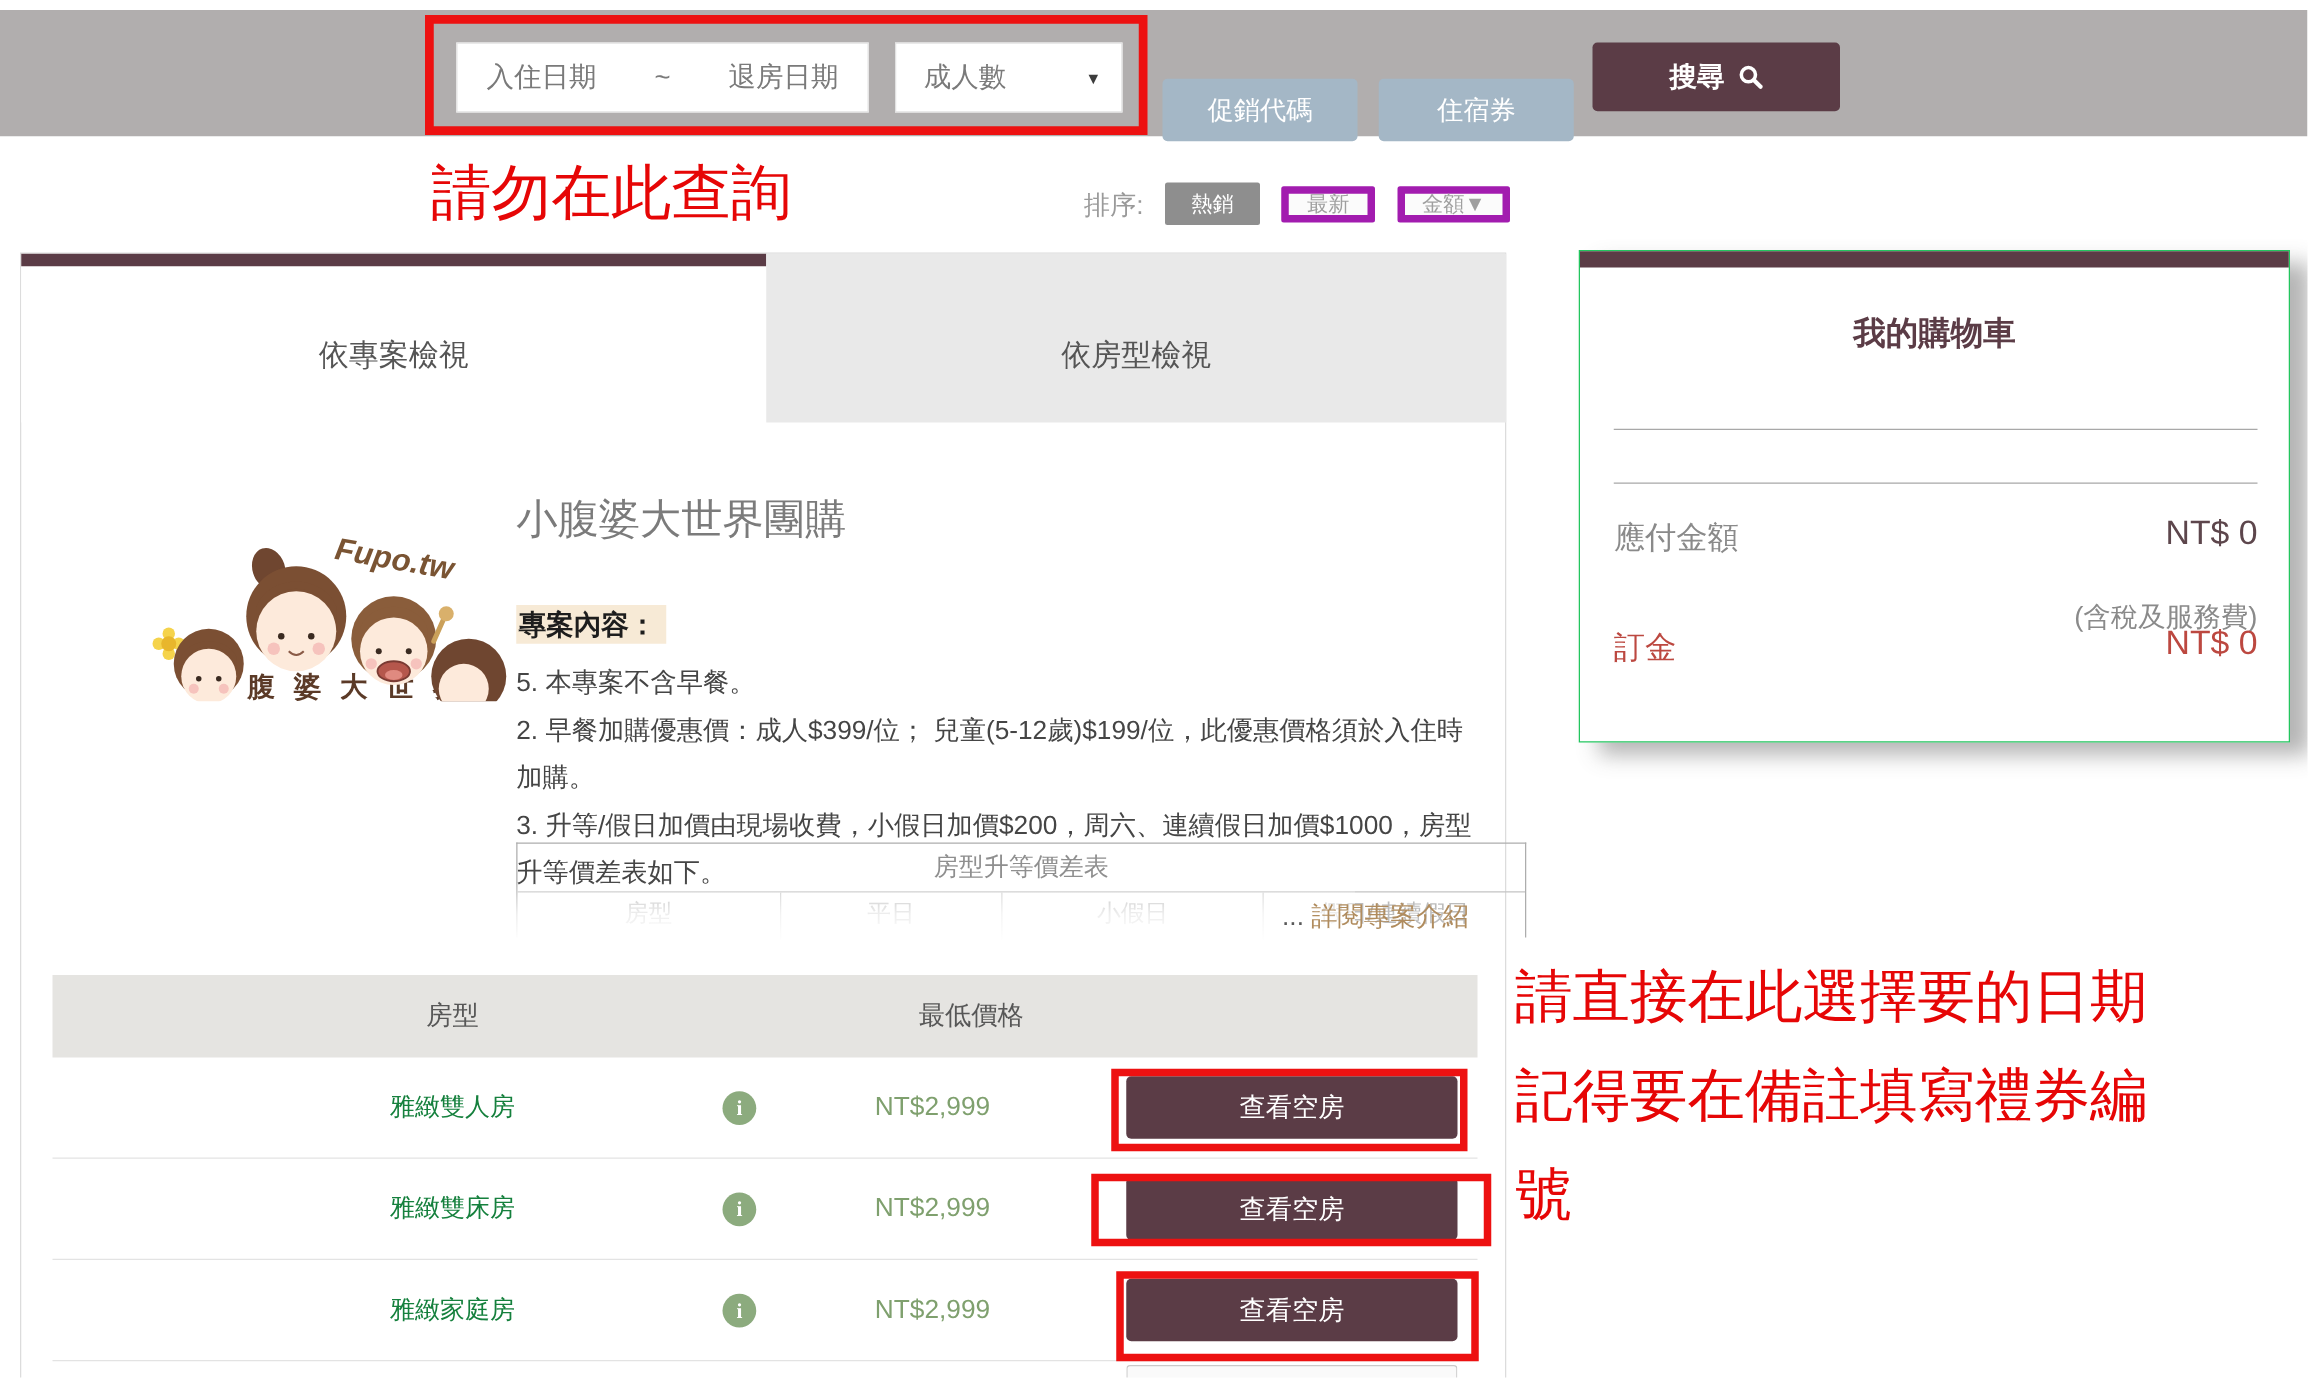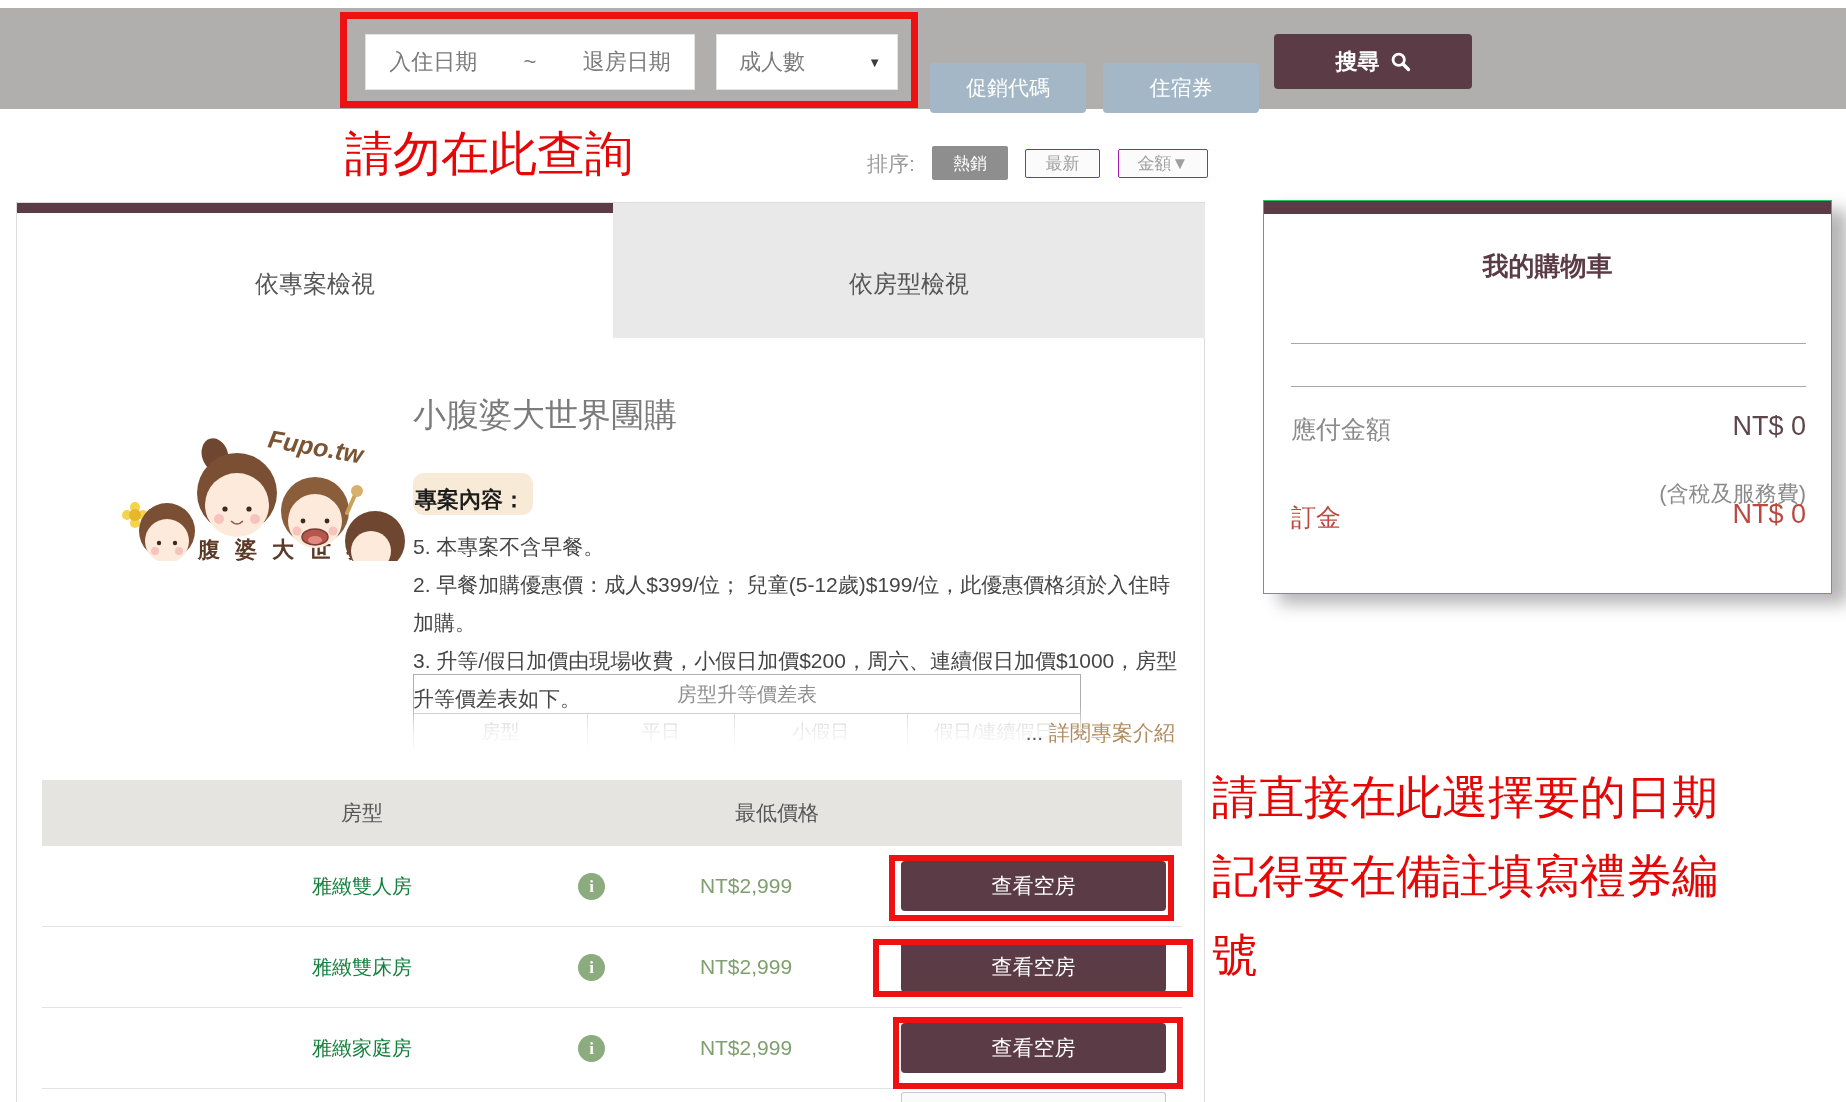--- a/index.html
+++ b/index.html
@@ -21,32 +21,32 @@
                 display:flex; align-items:center; justify-content:center; gap:10px; cursor:pointer;
                 font-family:inherit; font-weight:bold; }
   .red-box { border:7px solid #ed1111; background:transparent; pointer-events:none; }
   .red-box-thin { border:6px solid #ed1111; background:transparent; pointer-events:none; }
   .annotation { color:#e60606; }
 
   
   .sort-label { color:#9a9a9a; font-size:21px; }
   .sort-active { background:#8e8e8e; color:#fff; font-size:17px; border:none; border-radius:2px;
                  display:flex; align-items:center; justify-content:center; cursor:pointer; font-family:inherit; }
-  .sort-idle { background:#fbfbfb; color:#9f9f9f; font-size:17px; border:1px solid #a21caf; border-radius:2px;
+  .sort-idle { background:#fbfbfb; color:#9f9f9f; font-size:17px; border:6px solid #a21caf; border-radius:2px;
                display:flex; align-items:center; justify-content:center; cursor:pointer; font-family:inherit; }
 
   
   .card { background:#fff; border:1px solid #dcdcdc; }
   .tab-active { background:#fff; }
   .tab-bar { background:#5b3c46; }
   .tab-inactive { background:#e9e9e9; cursor:pointer; }
   .tab-label { color:#555; font-size:24px; text-align:center; width:100%; }
 
   .pkg-title { color:#7b7b7b; font-size:33px; }
-  .pkg-heading { background:#f7ead6; color:#1d1d1d; font-weight:bold; font-size:22px; padding:14px 8px 3px 2px;border-radius:11px; }
+  .pkg-heading { background:#f7ead6; color:#1d1d1d; font-weight:bold; font-size:22px; padding:3px 8px 3px 2px; }
   .pkg-line { color:#454545; font-size:21px; line-height:38px; }
 
   .mini-table { border:1px solid #adadad; border-bottom:none; }
   .mini-title { color:#8f8f8f; font-size:20px; text-align:center; line-height:38px; border-bottom:1px solid #c3c3c3; }
   .mini-cols { display:flex; height:38px; }
   .mini-cell { color:#bcbcbc; font-size:19px; text-align:center; line-height:36px; overflow:hidden; white-space:nowrap; }
   .mini-cell + .mini-cell { border-left:1px solid #cfcfcf; }
   .fade { background:linear-gradient(to bottom, rgba(255,255,255,0) 0%, rgba(255,255,255,.75) 55%, #fff 100%); }
 
   .detail-link-row { font-size:21px; text-align:right; }
@@ -183,21 +183,21 @@
     <div class="abs" style="left:396px; top:282px;">
       <span class="pkg-heading">專案內容：</span>
     </div>
 
     <div class="abs" style="left:396px; top:325px; width:768px;">
       <div class="pkg-line">5. 本專案不含早餐。</div>
       <div class="pkg-line">2. 早餐加購優惠價：成人$399/位； 兒童(5-12歲)$199/位，此優惠價格須於入住時加購。</div>
       <div class="pkg-line">3. 升等/假日加價由現場收費，小假日加價$200，周六、連續假日加價$1000，房型升等價差表如下。</div>
     </div>
 
-    <div class="abs mini-table" style="left:396px; top:471px; width:668px; height:76px;">
+    <div class="abs mini-table" style="left:396px; top:471px; width:808px; height:76px;">
       <div class="mini-title">房型升等價差表</div>
       <div class="mini-cols">
         <div class="mini-cell" style="width:26%;">房型</div>
         <div class="mini-cell" style="width:22%;">平日</div>
         <div class="mini-cell" style="width:26%;">小假日</div>
         <div class="mini-cell" style="width:26%;">假日/連續假日</div>
       </div>
       <div class="abs fade" style="left:-2px; top:30px; width:672px; height:48px;"></div>
     </div>
 

